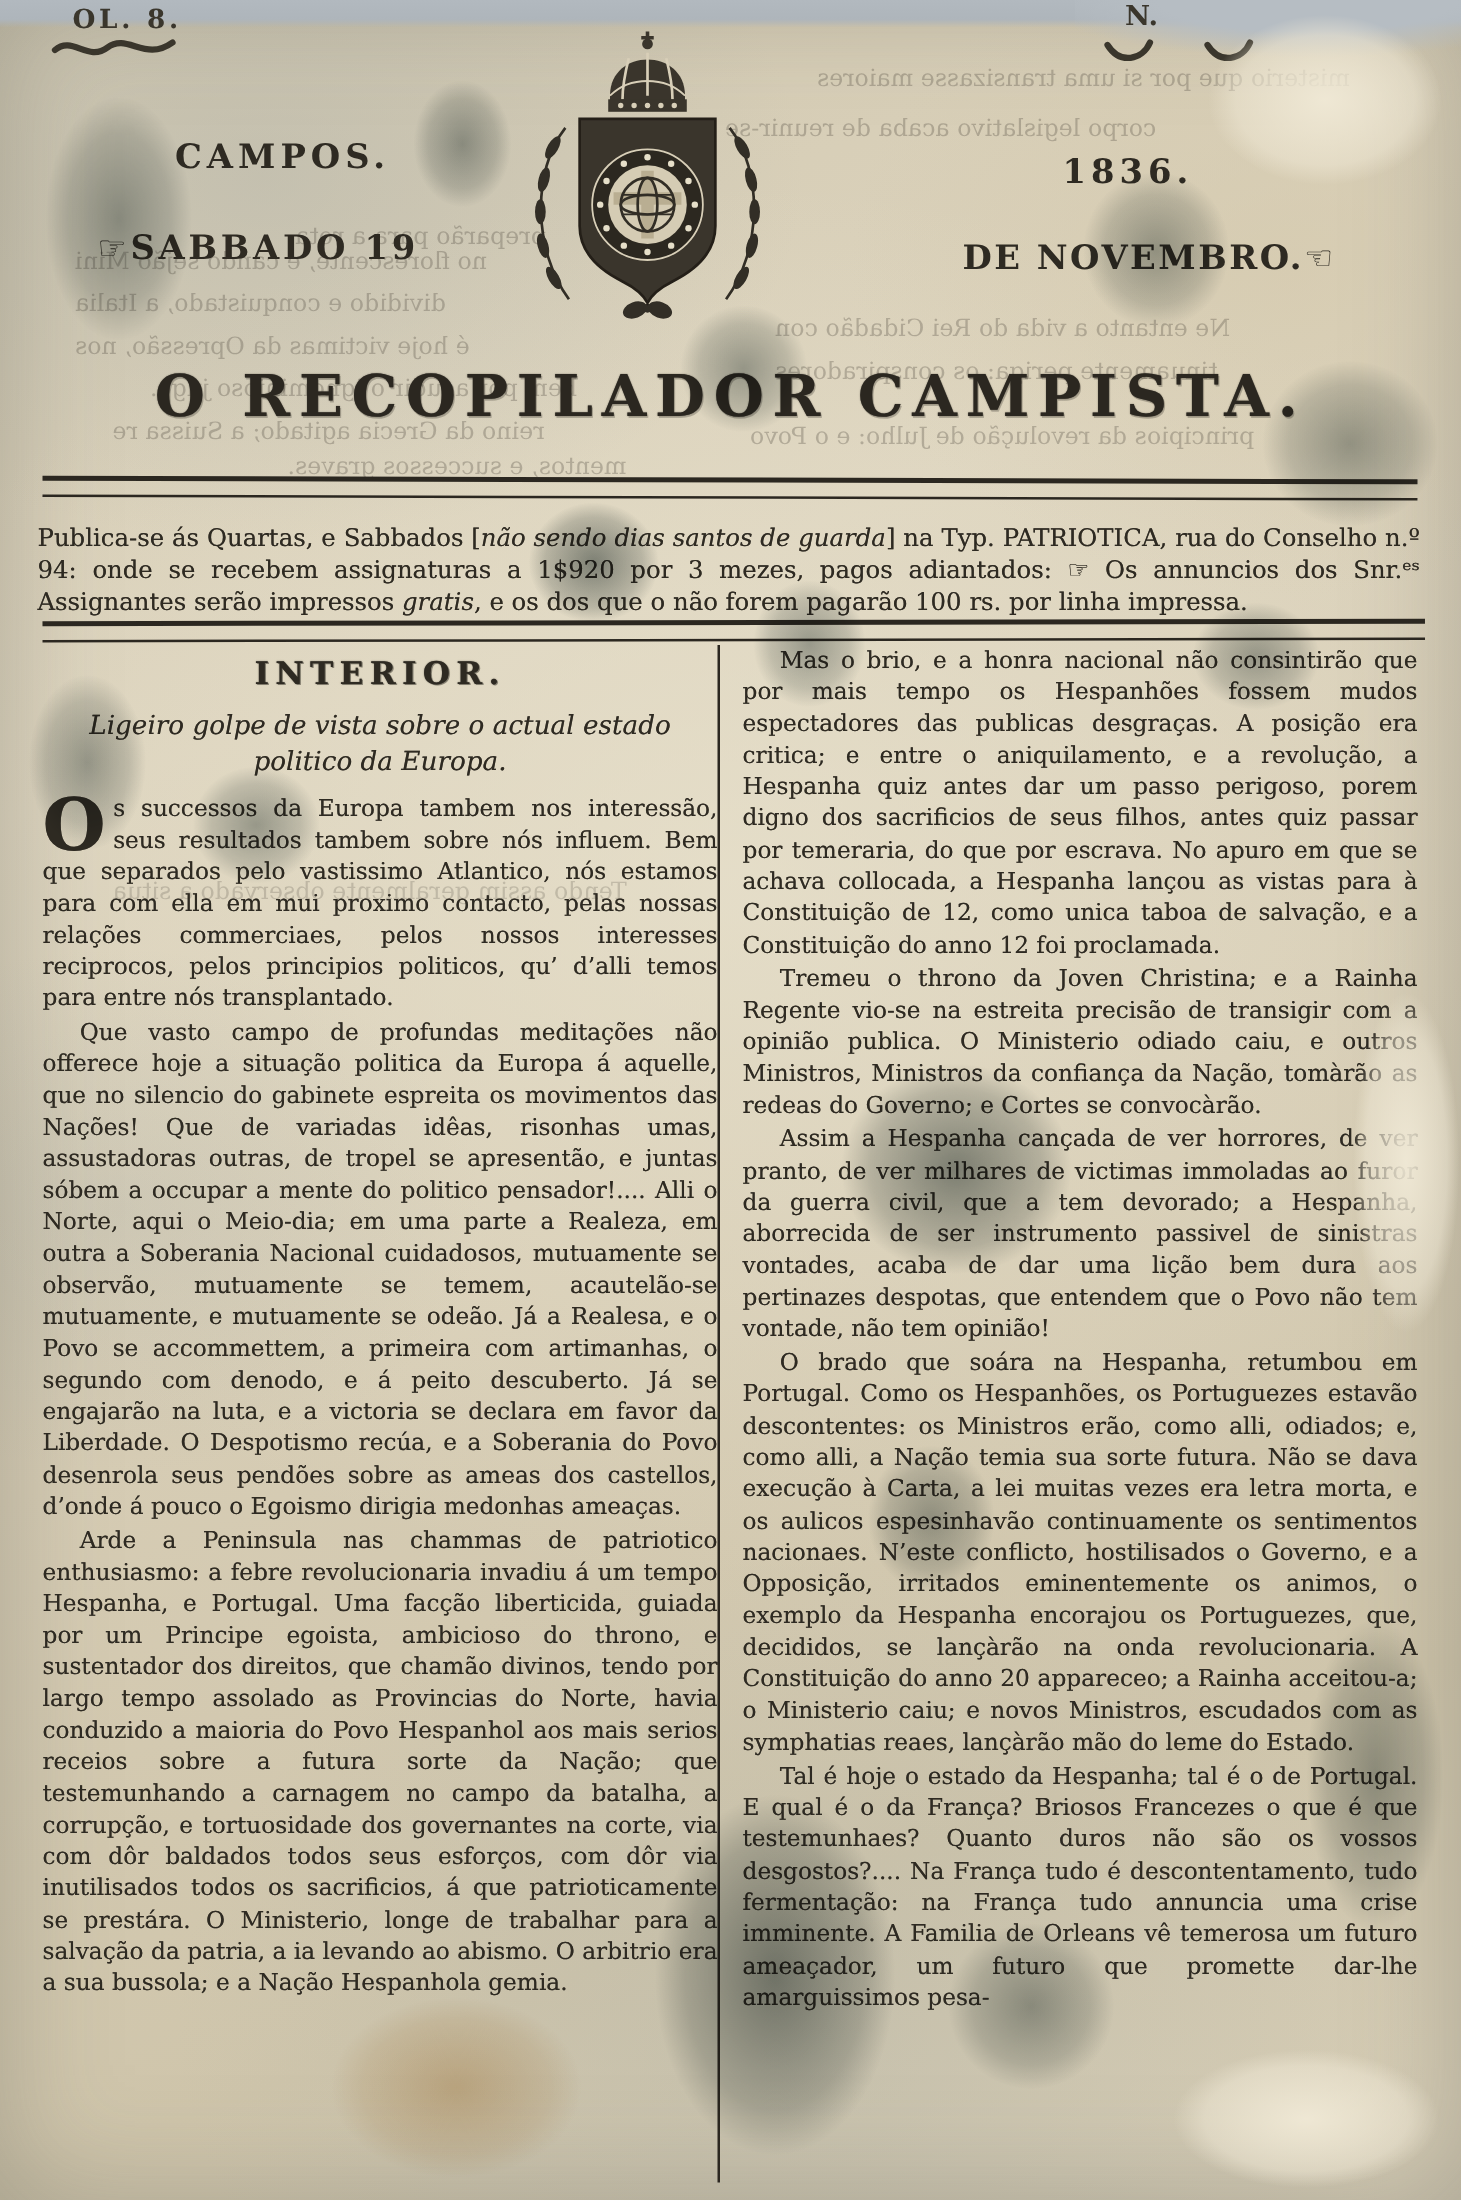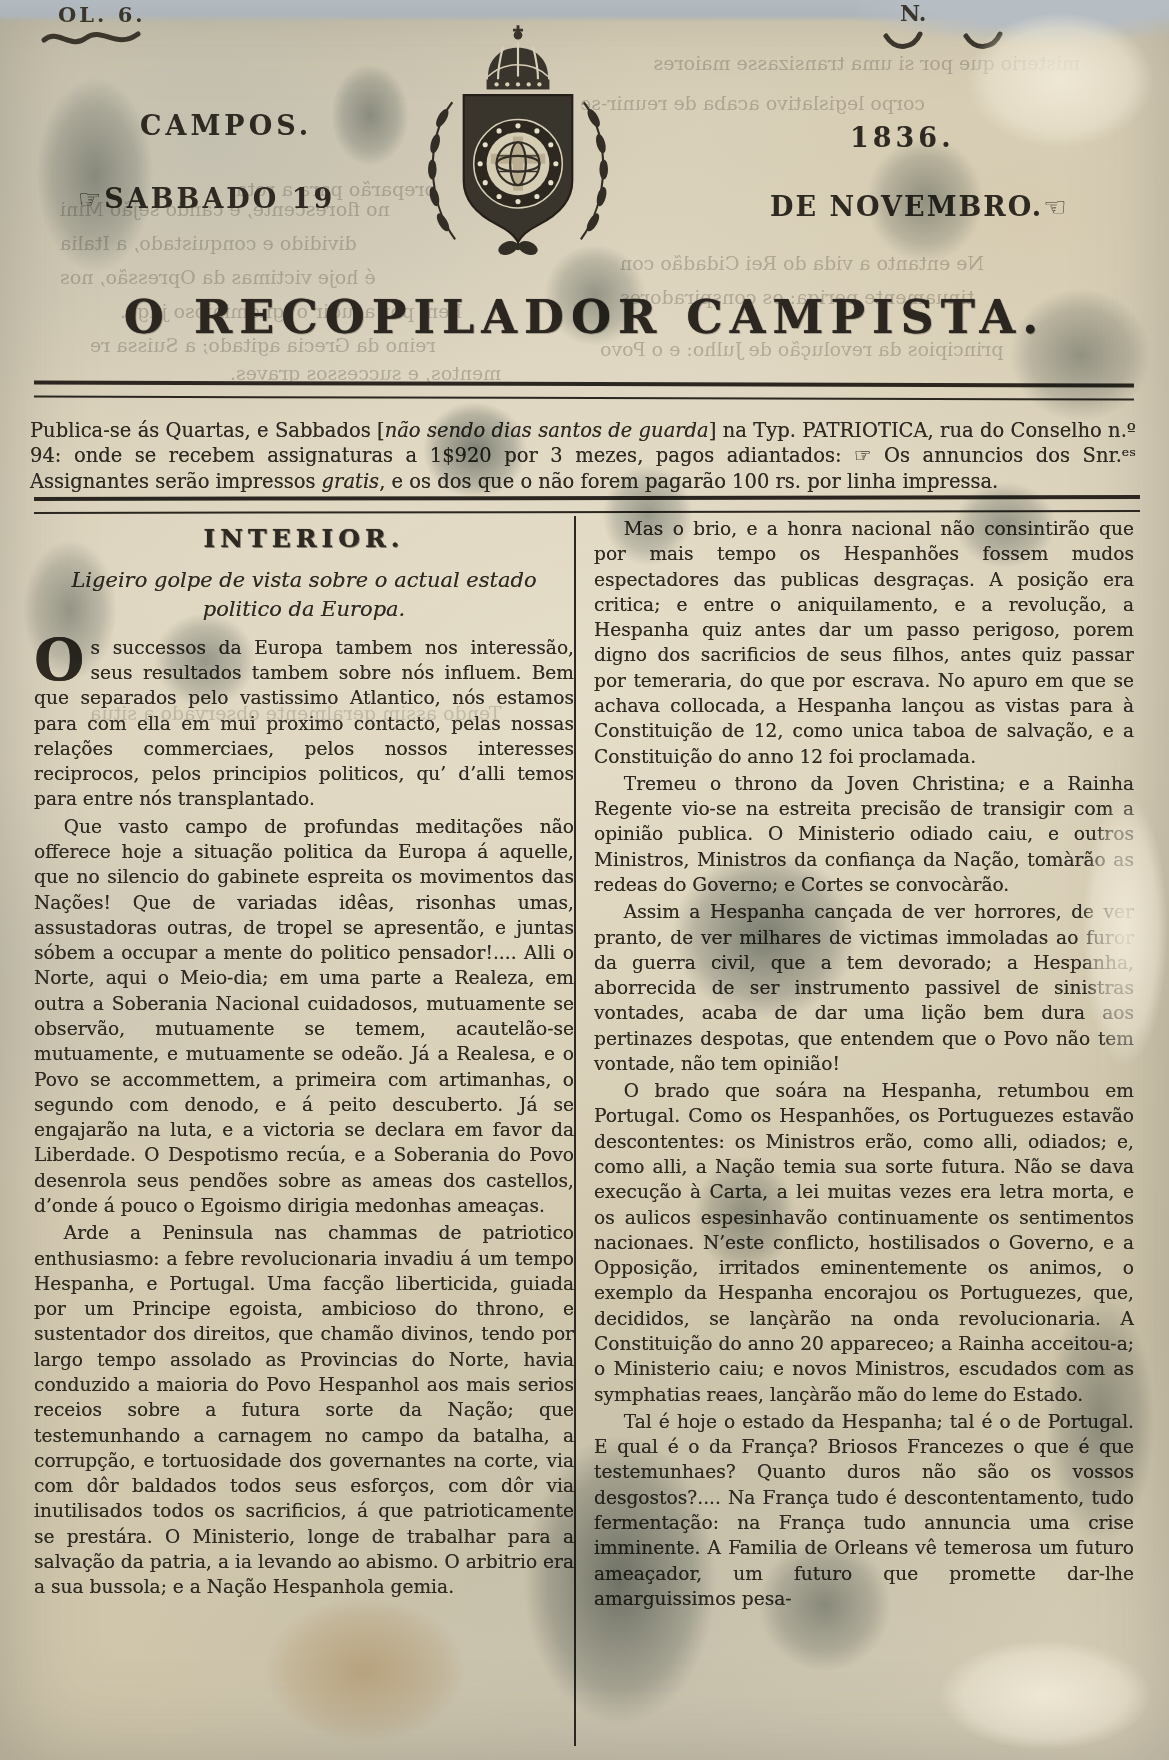--- a/index.html
+++ b/index.html
@@ -127,21 +127,21 @@
   <div class="ghost g4">no florescente, e cando sejão Mini</div>
   <div class="ghost g5">é hoje victimas da Opressão, nos</div>
   <div class="ghost g6">bem por acudir o ignominioso jugo.</div>
   <div class="ghost g7">reino da Grecia agitado; a Suissa re</div>
   <div class="ghost g8">Ne entanto a vida do Rei Cidadão con</div>
   <div class="ghost g9">tinuamente periga: os conspiradores</div>
   <div class="ghost g10">principios da revolução de Julho: e o Povo</div>
   <div class="ghost g11">mentos, e successos graves.</div>
   <div class="ghost g12">Tendo assim geralmente observado a situa</div>
 
-  <div class="vol">OL. 6.</div>
+  <div class="vol">OL. 8.</div>
   <svg class="flourish fl-left" width="110" height="26" viewBox="0 0 110 26">
     <path d="M4,14 C18,2 30,24 46,12 C62,0 76,24 98,8" fill="none" stroke="#3a362c" stroke-width="5" stroke-linecap="round"></path>
   </svg>
   <div class="issue">N.</div>
   <svg class="flourish fl-right" width="140" height="30" viewBox="0 0 140 30">
     <path d="M6,10 C16,26 34,22 40,8" fill="none" stroke="#3a362c" stroke-width="5" stroke-linecap="round"></path>
     <path d="M86,10 C96,26 114,22 120,8" fill="none" stroke="#3a362c" stroke-width="5" stroke-linecap="round"></path>
   </svg>
 
   <div class="header">

